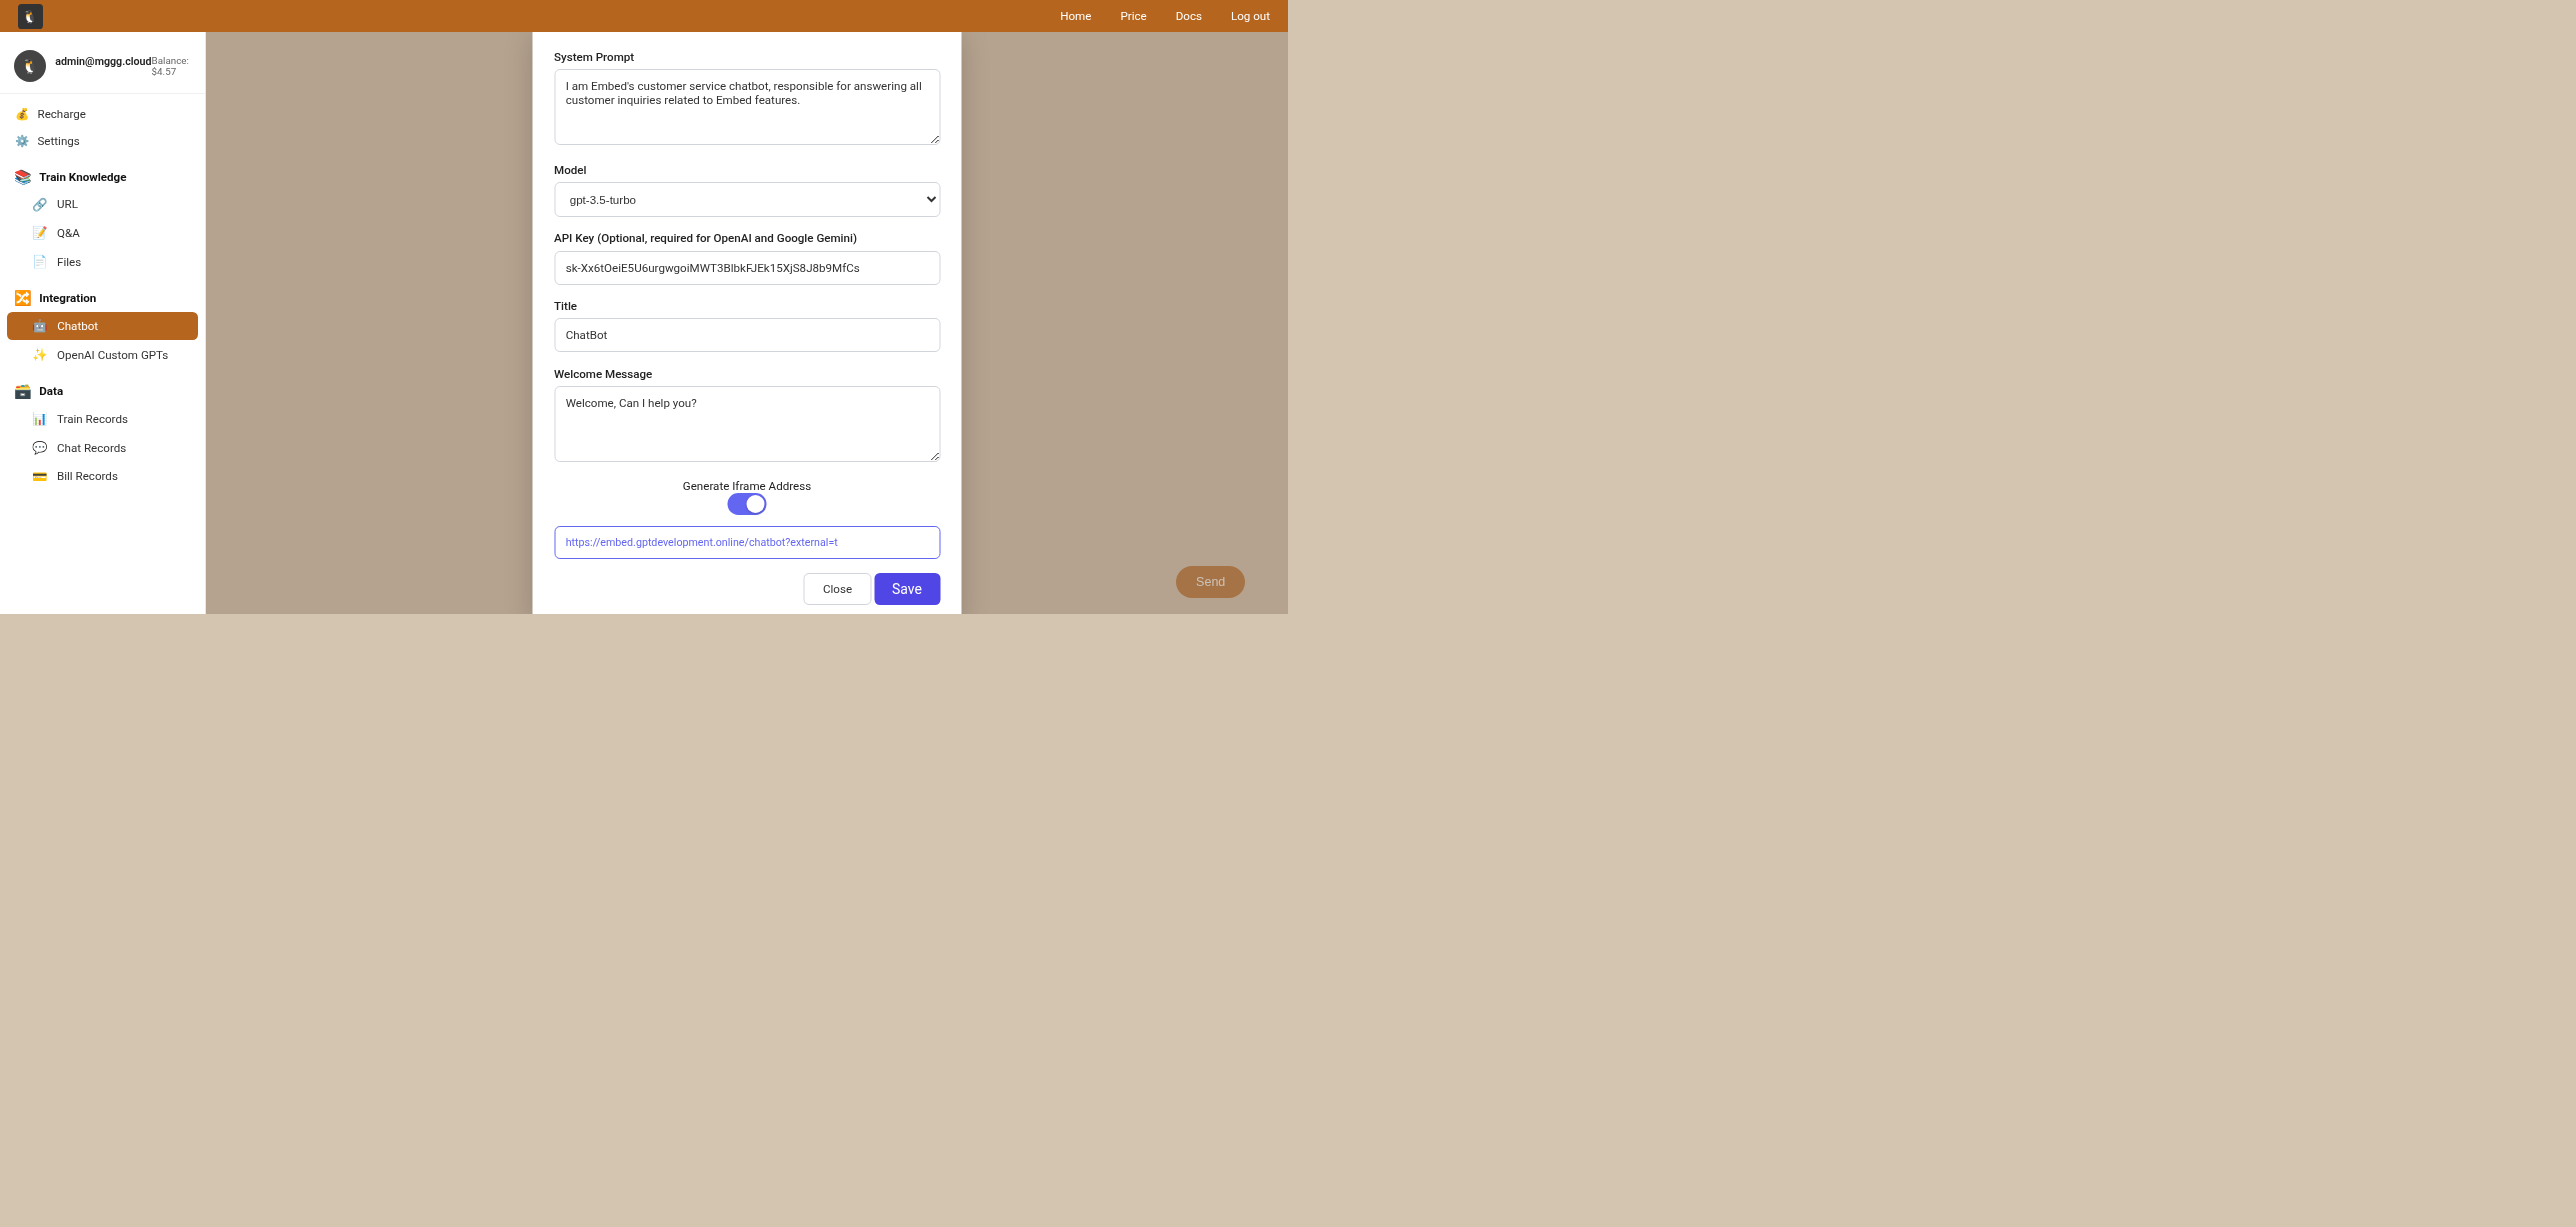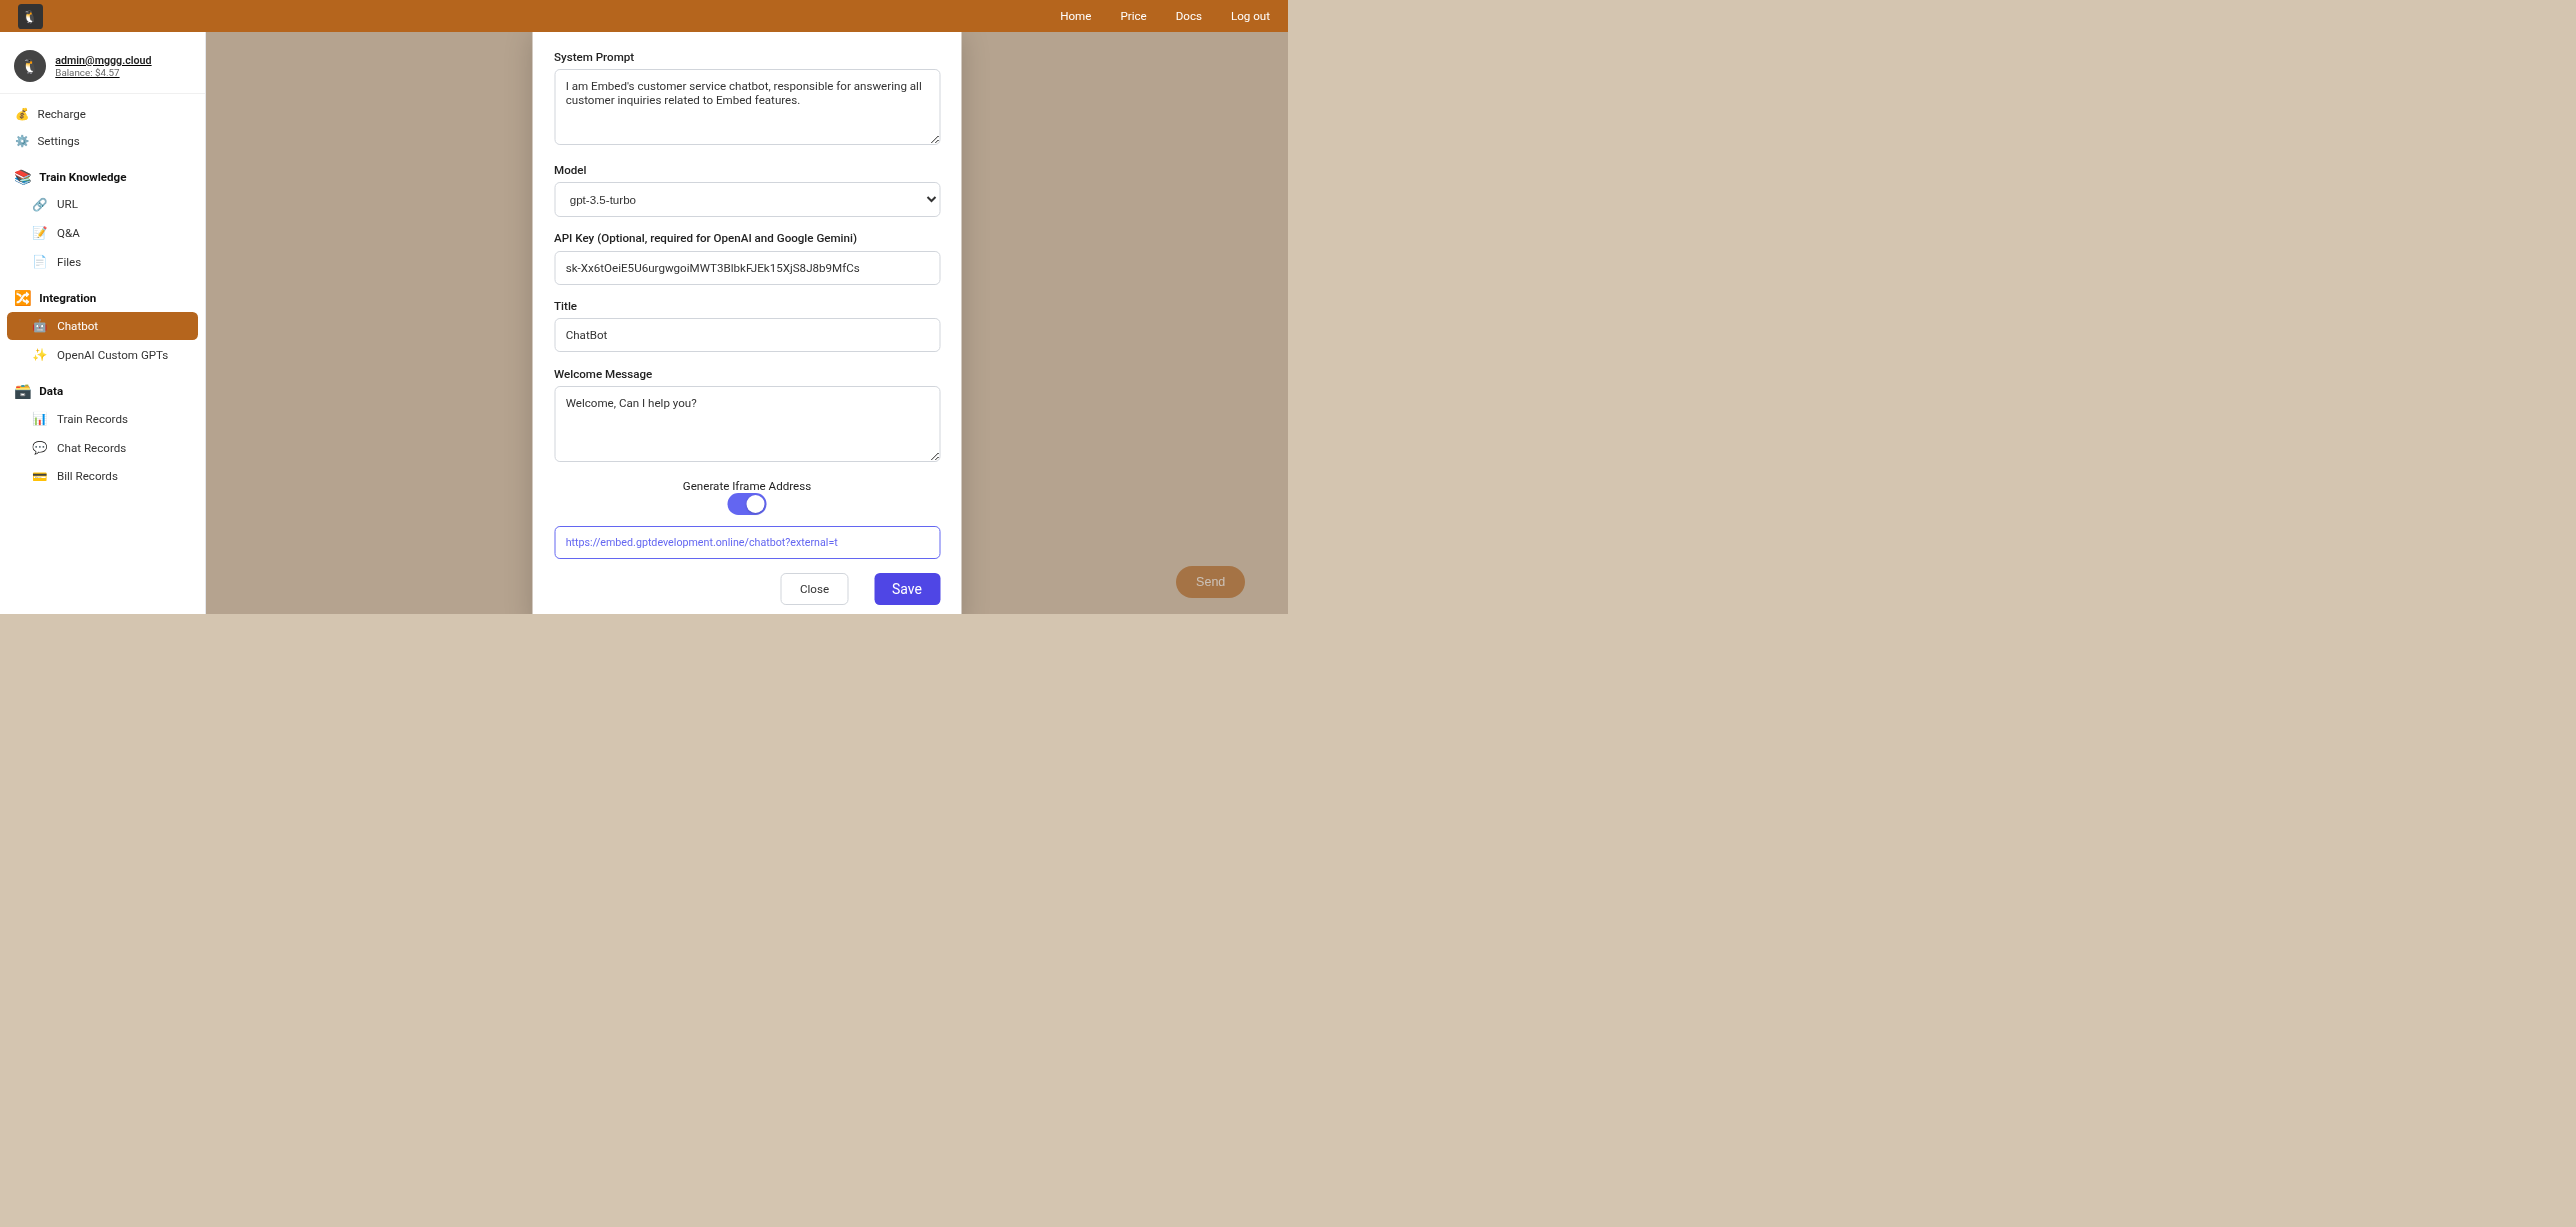--- a/index.html
+++ b/index.html
@@ -74,22 +74,20 @@
       height: 32px;
       border-radius: 50%;
       background: #444;
       display: flex; align-items: center; justify-content: center;
       color: #fff;
       font-size: 14.3px;
       flex-shrink: 0;
     }
     .sidebar-user-info {
       display: flex;
-      flex-direction: column;
-      text-decoration: underline;
     }
     .sidebar-username {
       font-size: 10.7px;
       font-weight: 600;
       color: #222;
     }
     .sidebar-balance {
       font-size: 9.8px;
       color: #666;
     }
@@ -261,21 +259,21 @@
       border-radius: 50%;
       top: 1.8px;
       right: 1.8px;
       box-shadow: 0 0.9px 2.7px rgba(0,0,0,0.2);
     }
 
     
     .modal-footer {
       display: flex;
       justify-content: flex-end;
-      gap: 26px;
+      gap: 3px;
       margin-top: 7.2px;
     }
     .btn-close {
       padding: 8px 18px;
       border: 0.9px solid #d1d5db;
       border-radius: 5.4px;
       background: #fff;
       font-size: 11.6px;
       color: #333;
       cursor: pointer;

